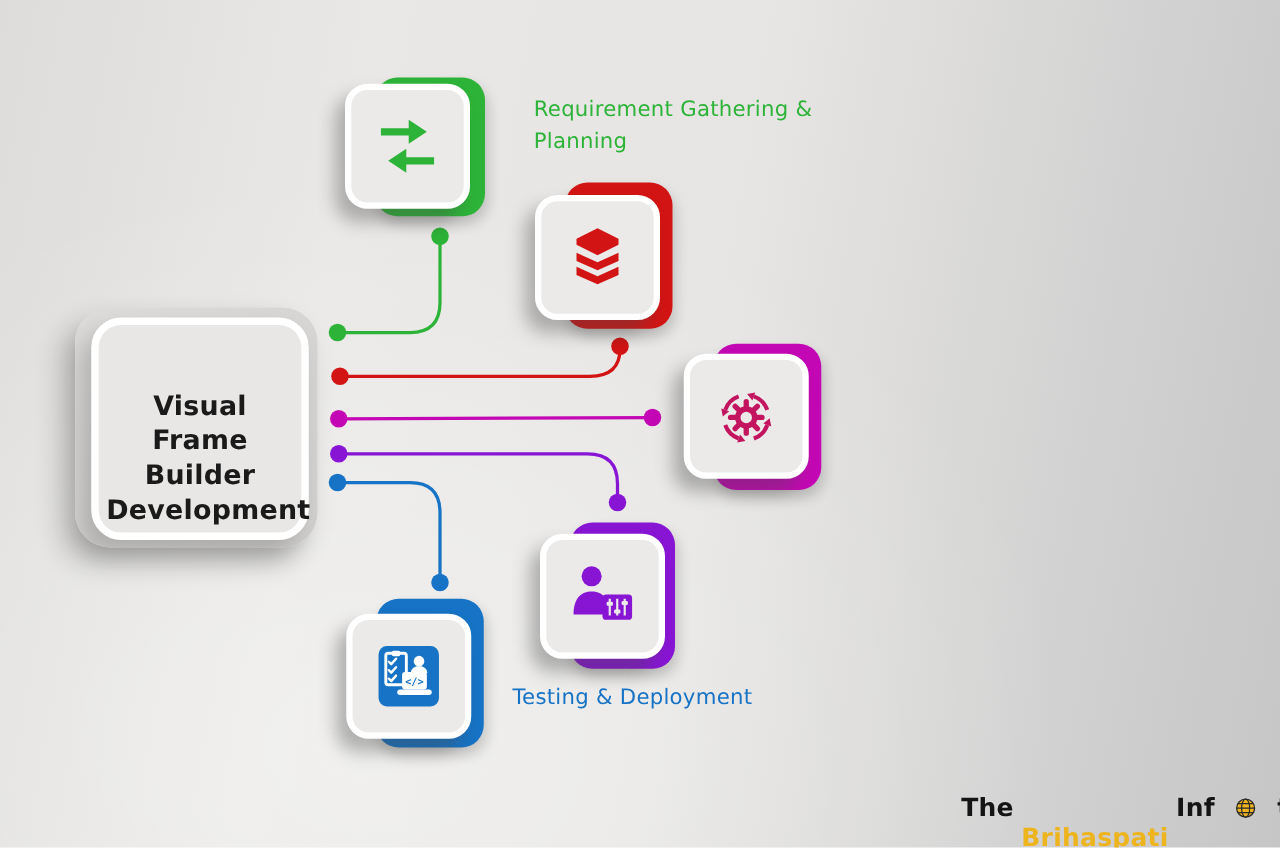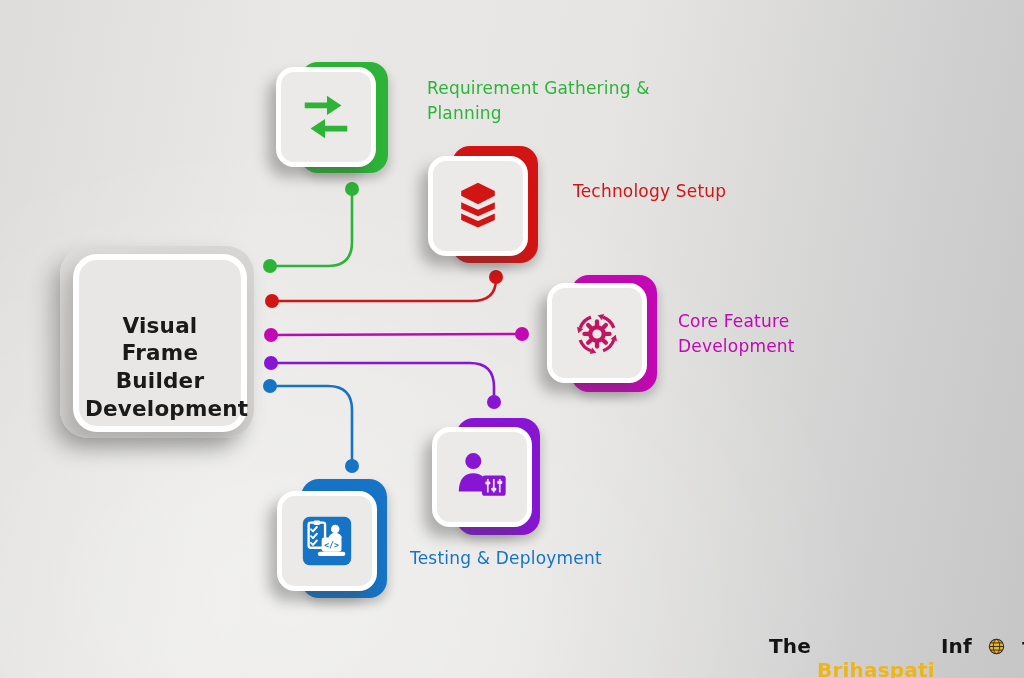--- a/index.html
+++ b/index.html
@@ -95,21 +95,20 @@
   <div class="stage" style="left: 428px; top: 146px; color: rgb(211, 20, 20);">
     <div class="stage-layer" style="left: 24px; top: 0px; width: 86px; height: 117px;"></div>
     <div class="stage-card" style="left: 0px; top: 10px; color: rgb(211, 20, 20);">
       <svg width="56" height="56" viewBox="0 0 60 60">
         <path fill="currentColor" d="M30 5 L48 14 L48 19 L30 28 L12 19 L12 14 Z"></path>
         <path fill="currentColor" d="M12 26 L30 34 L48 26 L48 33 L30 41 L12 33 Z"></path>
         <path fill="currentColor" d="M12 38 L30 46 L48 38 L48 45 L30 53 L12 45 Z"></path>
       </svg>
     </div>
   </div>
-  <div class="stage-label" style="left: 573px; top: 179px; width: 225px; color: rgb(211, 20, 20);">Technology Setup</div>
 
   <div class="stage" style="left: 547px; top: 275px; color: rgb(196, 7, 180);">
     <div class="stage-layer" style="left: 24px; top: 0px; width: 86px; height: 117px;"></div>
     <div class="stage-card" style="left: 0px; top: 8px; color: rgb(195, 21, 95);">
       <svg width="58" height="58" viewBox="0 0 60 60">
         <g stroke="currentColor" stroke-width="4.4" stroke-linecap="round" fill="none">
           <line x1="39" y1="31" x2="43" y2="31"></line>
             <line x1="36.4" y1="37.4" x2="39.2" y2="40.2"></line>
           <line x1="30" y1="40" x2="30" y2="44"></line>
             <line x1="23.6" y1="37.4" x2="20.8" y2="40.2"></line>
@@ -122,21 +121,20 @@
         <g id="cyc">
           <path d="M47.4 24.7 A18.5 18.5 0 0 0 36.3 13.6" fill="none" stroke="currentColor" stroke-width="3.4"></path>
           <polygon points="30.7,11.6 37.5,10.3 35.1,16.9" fill="currentColor"></polygon>
         </g>
         <use href="#cyc" transform="rotate(90 30 31)"></use>
         <use href="#cyc" transform="rotate(180 30 31)"></use>
         <use href="#cyc" transform="rotate(270 30 31)"></use>
       </svg>
     </div>
   </div>
-  <div class="stage-label" style="left: 678px; top: 309px; width: 130px; color: rgb(196, 7, 180);">Core Feature Development</div>
 
   <div class="stage" style="left: 432px; top: 418px; color: rgb(136, 20, 212);">
     <div class="stage-layer" style="left: 24px; top: 0px; width: 84px; height: 117px;"></div>
     <div class="stage-card" style="left: 0px; top: 9px; color: rgb(136, 20, 212);">
       <svg width="58" height="58" viewBox="0 0 60 60">
         <circle cx="21" cy="13.5" r="8.3" fill="currentColor"></circle>
         <path d="M6 45 C6 31.5 12.5 26 21 26 C29.5 26 36 31.5 36 45 Z" fill="currentColor"></path>
         <rect x="30" y="28.5" width="24.5" height="21" rx="3" fill="currentColor"></rect>
         <g stroke="#eceae8" stroke-width="1.8">
           <line x1="36" y1="32" x2="36" y2="46"></line>

